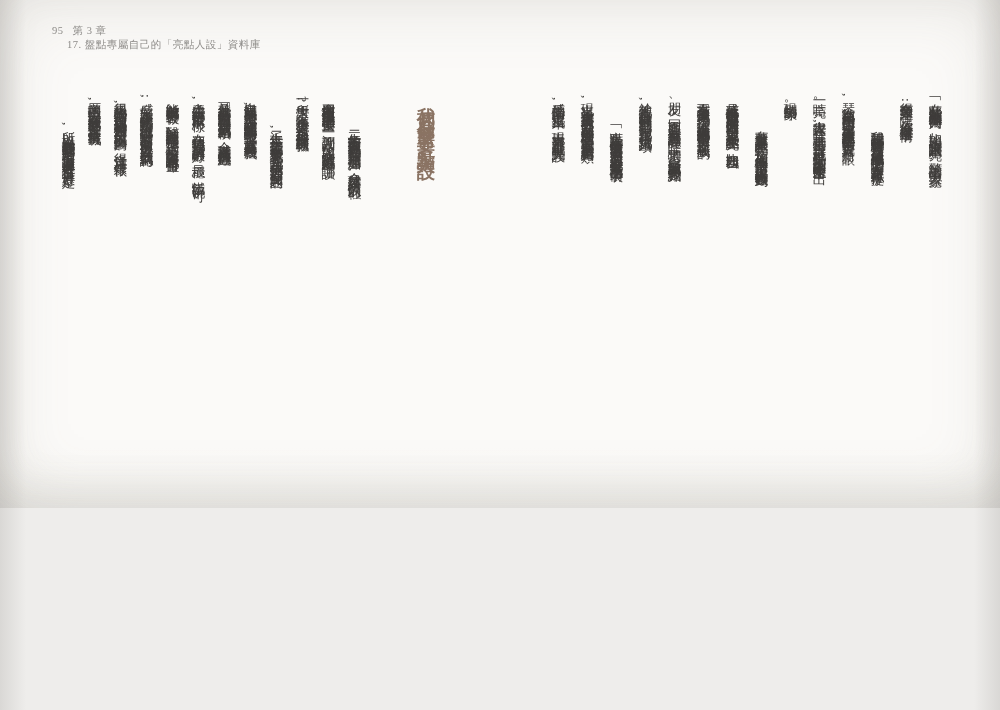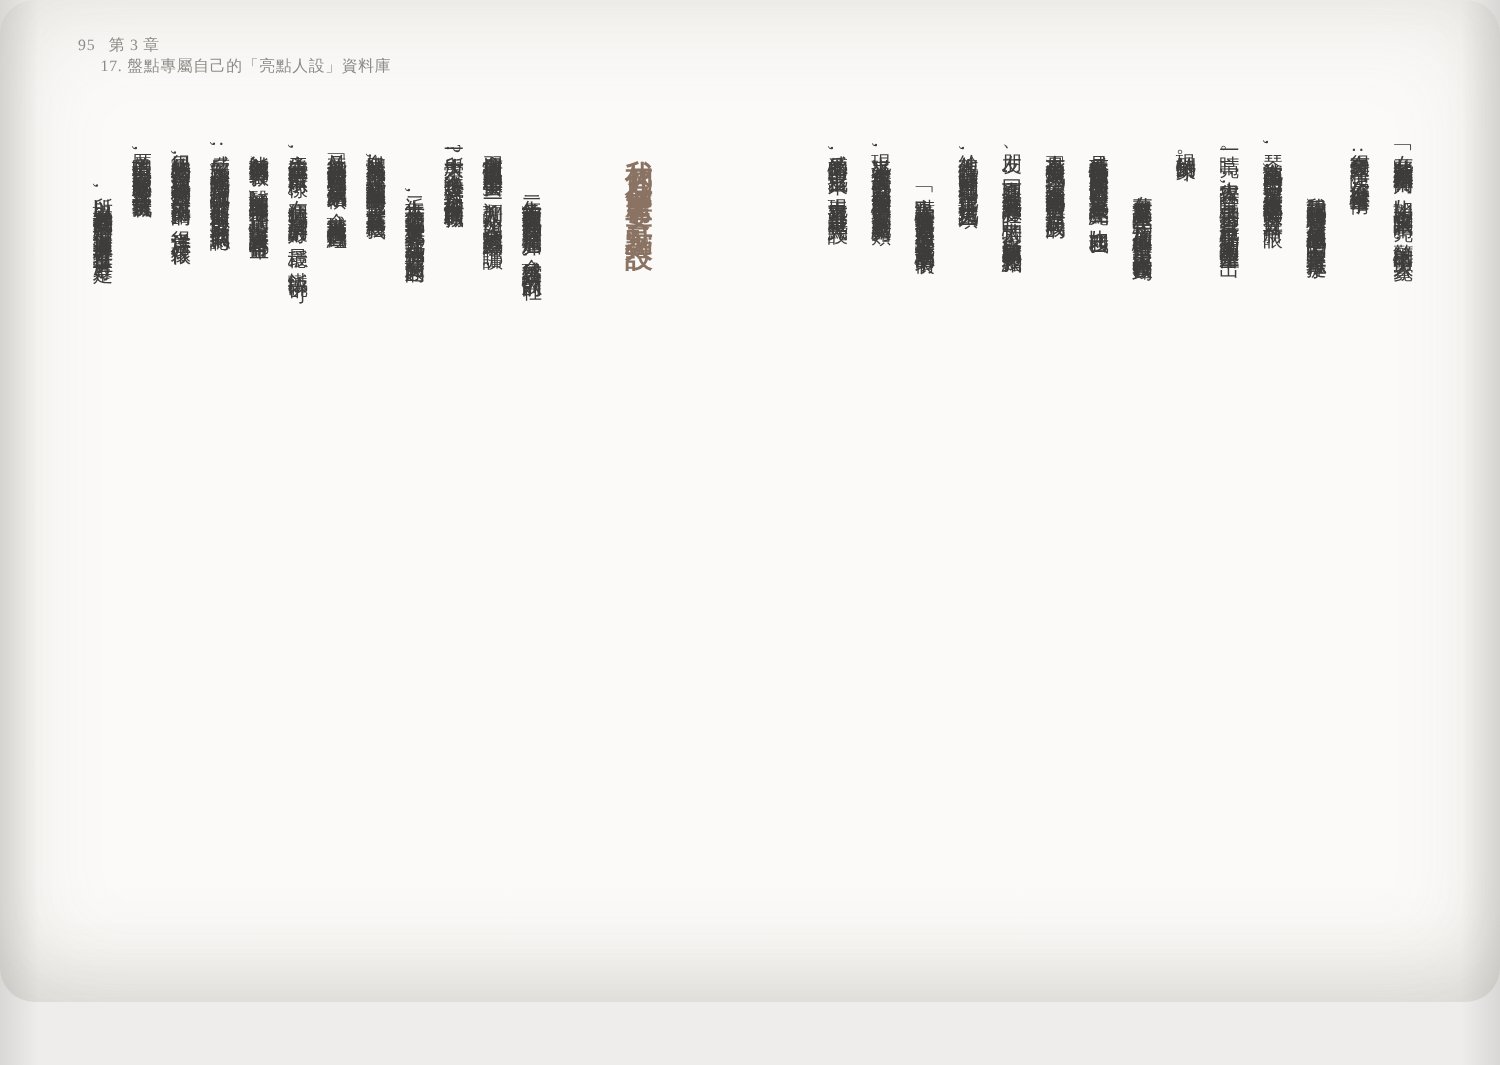--- a/index.html
+++ b/index.html
@@ -2,24 +2,23 @@
 <html lang="zh-Hant"><head>
 <meta charset="utf-8">
 <style>
   html,body{margin:0;padding:0;}
   body{
     width:1000px;height:710px;overflow:hidden;
     background:#eeedeb;
     font-family:"Liberation Serif","DejaVu Serif",serif;
   }
   .spread{
-    position:relative;width:1000px;height:668px;
+    position:relative;width:1000px;height:508px;
     background:linear-gradient(180deg,#fbfaf8 0%,#fbfaf8 88%,#f6f5f2 100%);
     box-shadow:inset 0 0 70px rgba(120,115,108,0.18), inset 0 -18px 40px rgba(120,115,108,0.10);
-    border-radius:23px;
   }
   .edge-shade-left{position:absolute;left:0;top:0;width:26px;height:710px;
     background:linear-gradient(90deg,rgba(110,105,100,0.16),rgba(110,105,100,0));pointer-events:none;}
   .edge-shade-right{position:absolute;right:0;top:0;width:26px;height:710px;
     background:linear-gradient(270deg,rgba(110,105,100,0.16),rgba(110,105,100,0));pointer-events:none;}
 
   
   .running-head{position:absolute;top:24px;font-size:10.5px;line-height:14px;color:#8d8b88;letter-spacing:0.5px;}
   .rh-left{left:52px;text-align:left;}
   .rh-left .line2{margin-left:15px;}

